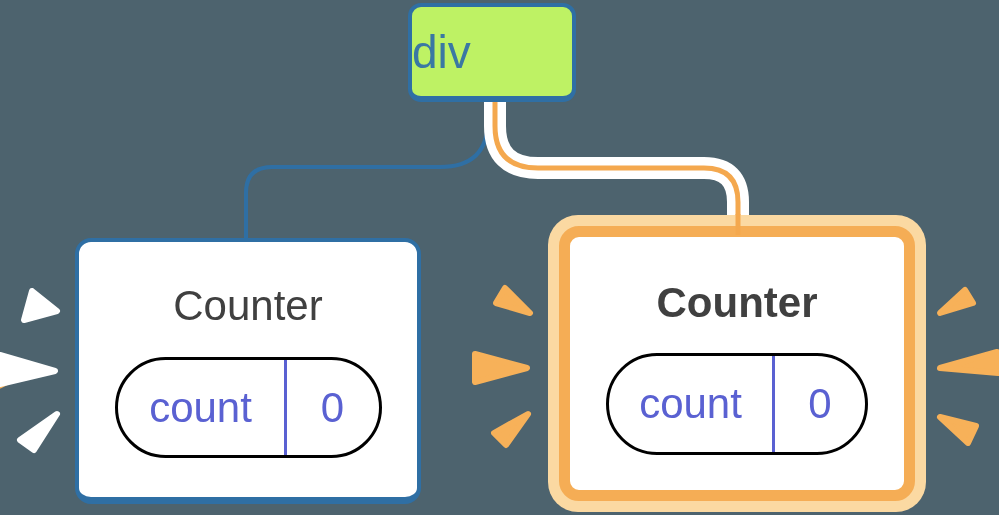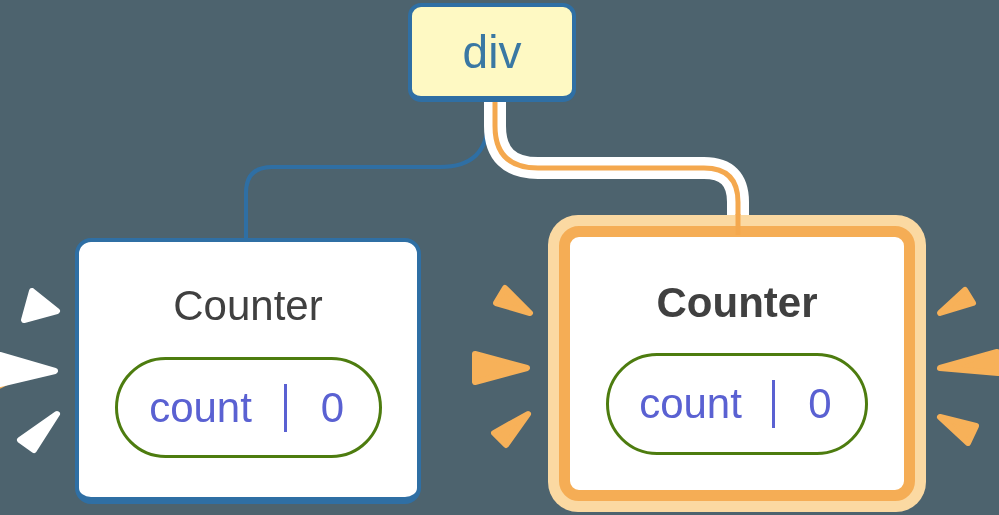--- a/index.html
+++ b/index.html
@@ -5,22 +5,22 @@
   html,body{margin:0;padding:0;background:#4d636e;}
   .stage{
     position:relative;width:999px;height:515px;overflow:hidden;
     background:#4d636e;
     font-family:"Liberation Sans", sans-serif;
   }
   svg.layer{position:absolute;left:0;top:0;width:999px;height:515px;pointer-events:none;}
   
   .node-div{
     position:absolute;left:408px;top:3px;width:168px;height:99px;box-sizing:border-box;
-    background:#fef9c3;border:4px solid #2f6fa4;border-bottom-width:6px;border-radius:13px;
-    display:flex;align-items:center;justify-content:center;
+    background:#bef264;border:4px solid #2f6fa4;border-bottom-width:6px;border-radius:13px;
+    display:flex;align-items:center;justify-content:flex-start;
   }
   .node-div .lbl{font-size:46px;color:#3a78a3;}
   
   .card-left{
     position:absolute;left:75px;top:238px;width:346px;height:266px;box-sizing:border-box;
     background:#ffffff;border:4px solid #2f6fa4;border-bottom-width:7px;border-radius:16px;
     display:flex;flex-direction:column;align-items:center;
   }
   .title{font-size:42px;line-height:48px;color:#404040;}
   .card-left .title{margin-top:40px;font-weight:normal;}
@@ -30,22 +30,22 @@
     background:#fbd9a2;border-radius:30px;padding:11px;
   }
   .card-right-inner{
     width:100%;height:100%;box-sizing:border-box;background:#ffffff;
     border:11px solid #f5ad55;border-radius:20px;
     display:flex;flex-direction:column;align-items:center;
   }
   .card-right .title{margin-top:42px;font-weight:bold;}
   
   .pill{
-    box-sizing:border-box;border:3px solid #4d7c0f;border-radius:60px;
-    display:flex;color:#5a61d2;font-size:42px;background:#ffffff;align-items:center;
+    box-sizing:border-box;border:3px solid #000000;border-radius:60px;
+    display:flex;color:#5a61d2;font-size:42px;background:#ffffff;
   }
   .pill-left{margin-top:27px;width:267px;height:101px;}
   .pill-right{margin-top:26px;width:262px;height:102px;}
   .pill .key{flex:1;display:flex;align-items:center;justify-content:center;}
   .pill .val{display:flex;align-items:center;justify-content:center;border-left:3px solid #5a61d2;}
   .pill-left .val{width:92px;}
   .pill-right .val{width:90px;}
 </style>
 </head>
 <body>

